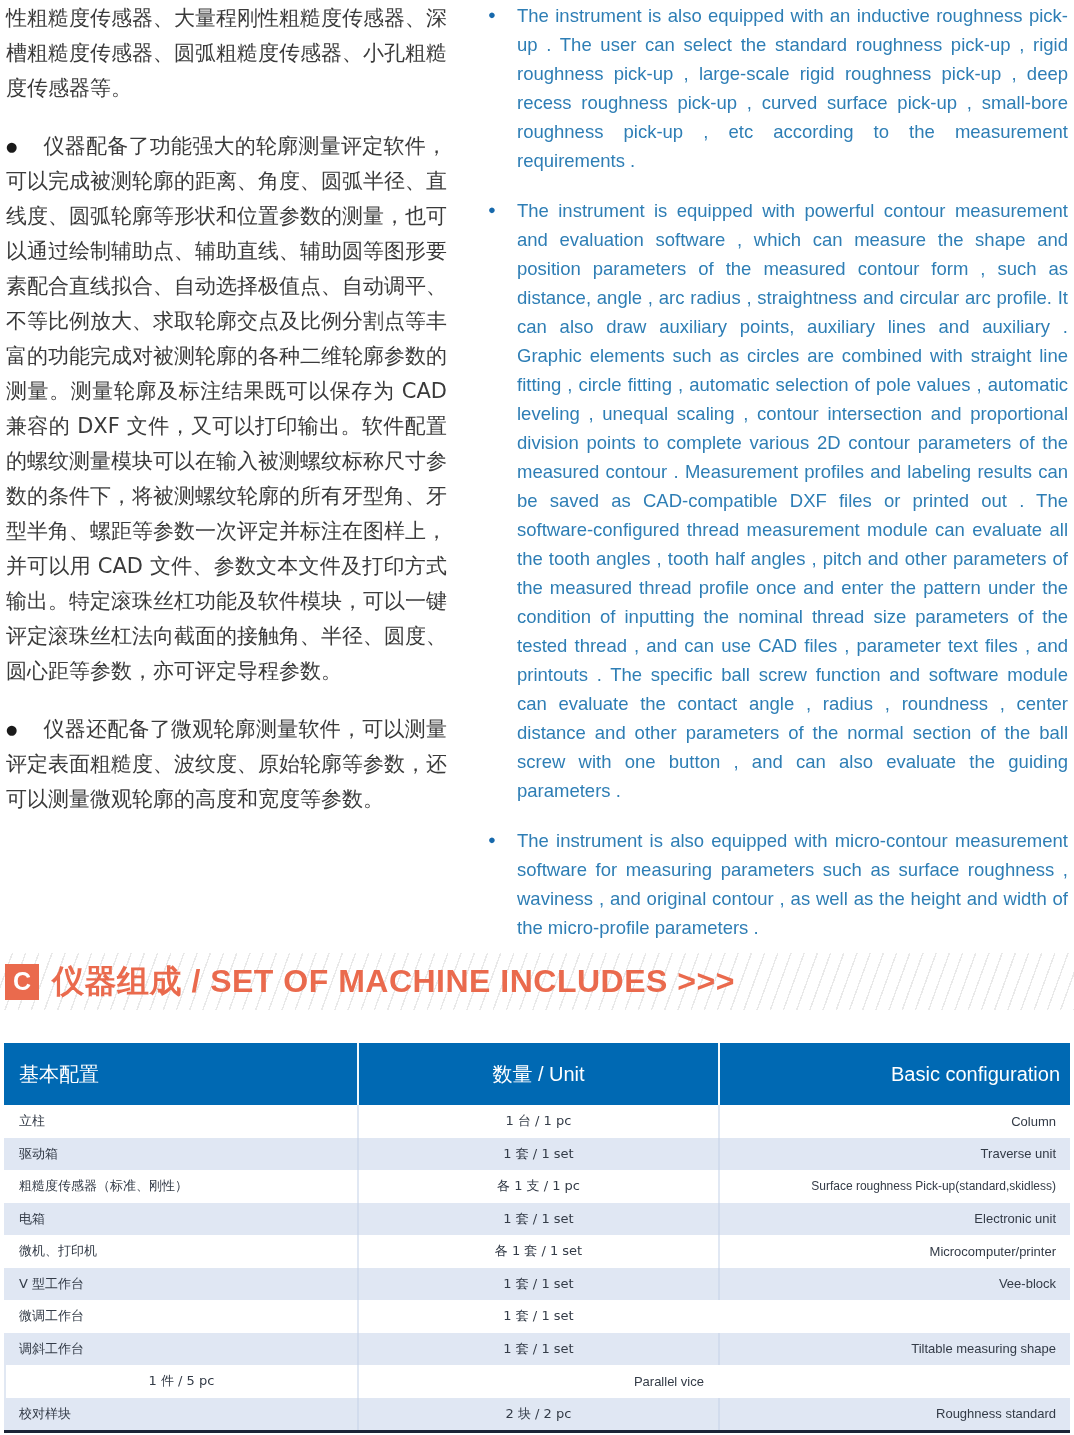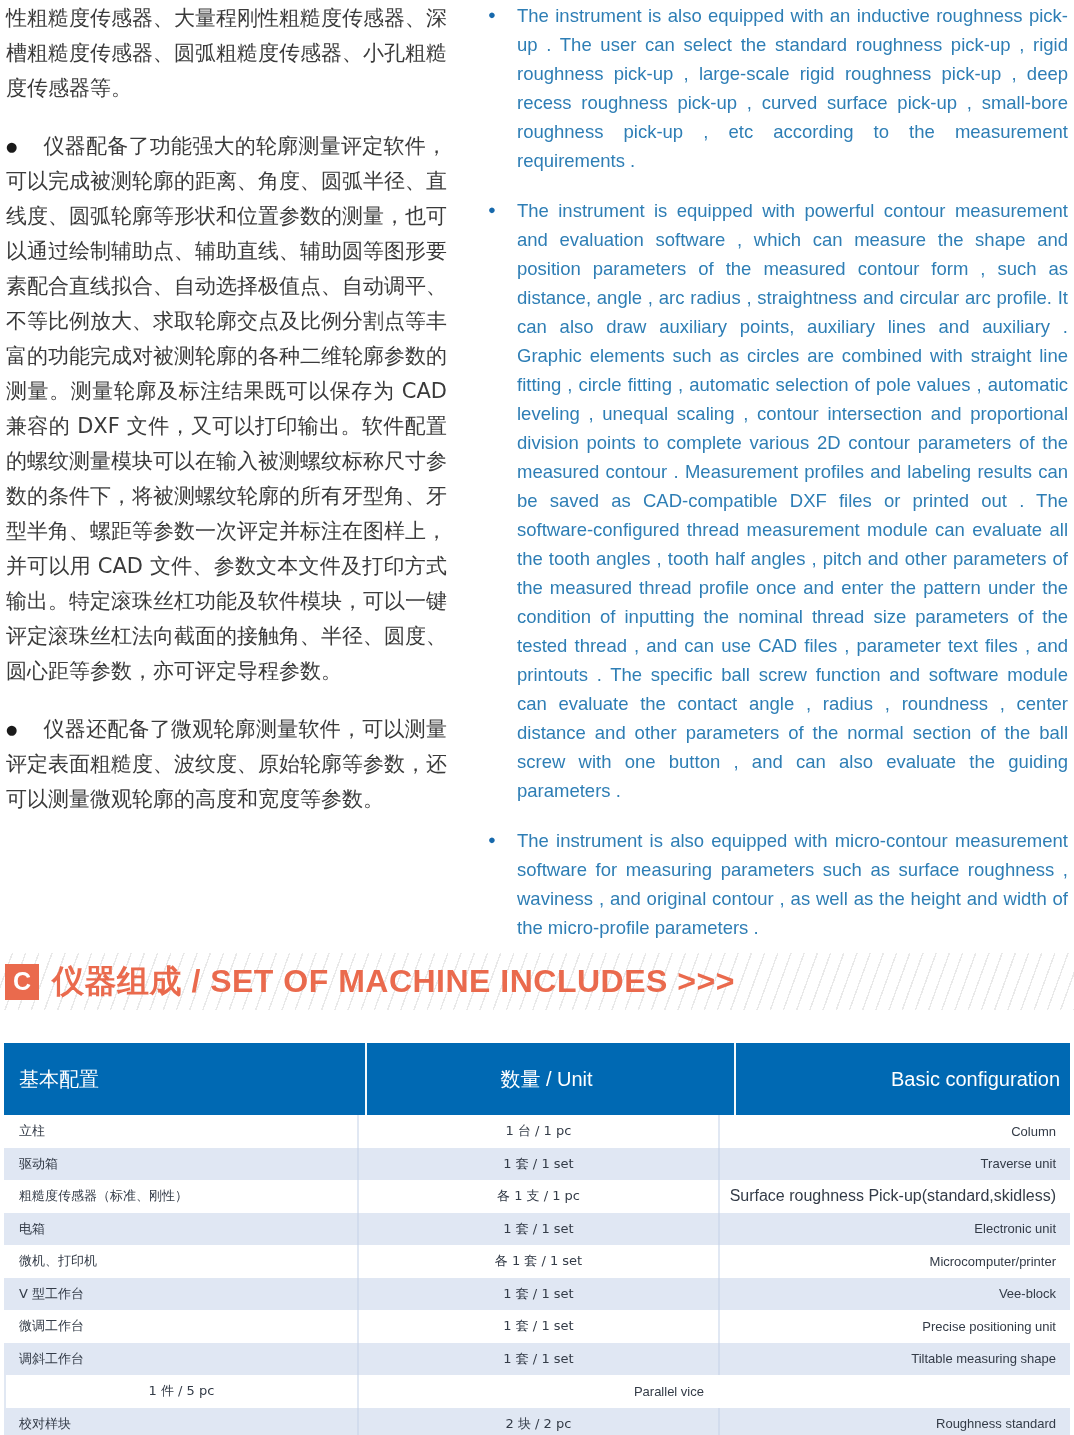--- a/index.html
+++ b/index.html
@@ -57,36 +57,36 @@
     margin-left: 13px; letter-spacing: 0.5px; white-space: nowrap;
   }
 
   
   .ctable {
     position: absolute; top: 1043px; left: 4px; width: 1066px;
     border-bottom: 3px solid #1b2537;
   }
   .thead {
     display: grid; grid-template-columns: 353px 361px 1fr;
-    background: #0069b3; height: 72px; gap: 8px;
+    background: #0069b3; height: 62px;
   }
   .th { color: #ffffff; font-size: 20px; display: flex; align-items: center; }
   .th.zh  { padding-left: 15px; }
   .th.qty { justify-content: center; }
   .th.en  { justify-content: flex-end; padding-right: 10px; }
   .th.qty, .th.en { border-left: 2px solid #f2fafd; }
 
   .trow { display: grid; grid-template-columns: 353px 361px 1fr; height: 32.5px; }
   .tbody .trow:nth-child(even) { background: #e0e7f3; }
   .td { font-size: 13px; color: #333b47; display: flex; align-items: center; }
   .td.zh  { padding-left: 15px; font-family: "DejaVu Sans", sans-serif; }
   .td.qty { justify-content: center; font-family: "DejaVu Sans", sans-serif; }
   .td.en  { justify-content: flex-end; padding-right: 14px; white-space: nowrap; }
   .td.qty, .td.en { border-left: 2px solid rgba(195, 210, 232, 0.5); }
-  .tbody .trow:nth-child(3) .td.en { font-size: 16px; }
+  .tbody .trow:nth-child(3) .td.en { font-size: 12px; }
 </style>
 </head>
 <body>
 
 <div class="columns">
   <div class="col-left">
     <p class="zh-para"><span>性粗糙度传感器、大量程刚性粗糙度传感器、深槽粗糙度传感器、圆弧粗糙度传感器、小孔粗糙度传感器等。</span></p>
     <p class="zh-para"><span class="zh-bullet">●</span><span>仪器配备了功能强大的轮廓测量评定软件，可以完成被测轮廓的距离、角度、圆弧半径、直线度、圆弧轮廓等形状和位置参数的测量，也可以通过绘制辅助点、辅助直线、辅助圆等图形要素配合直线拟合、自动选择极值点、自动调平、不等比例放大、求取轮廓交点及比例分割点等丰富的功能完成对被测轮廓的各种二维轮廓参数的测量。测量轮廓及标注结果既可以保存为 CAD 兼容的 DXF 文件，又可以打印输出。软件配置的螺纹测量模块可以在输入被测螺纹标称尺寸参数的条件下，将被测螺纹轮廓的所有牙型角、牙型半角、螺距等参数一次评定并标注在图样上，并可以用 CAD 文件、参数文本文件及打印方式输出。特定滚珠丝杠功能及软件模块，可以一键评定滚珠丝杠法向截面的接触角、半径、圆度、圆心距等参数，亦可评定导程参数。</span></p>
     <p class="zh-para"><span class="zh-bullet">●</span><span>仪器还配备了微观轮廓测量软件，可以测量评定表面粗糙度、波纹度、原始轮廓等参数，还可以测量微观轮廓的高度和宽度等参数。</span></p>
   </div>
@@ -135,21 +135,20 @@
       <div class="td en">Microcomputer/printer</div>
     </div>
     <div class="trow">
       <div class="td zh">V 型工作台</div>
       <div class="td qty">1 套 / 1 set</div>
       <div class="td en">Vee-block</div>
     </div>
     <div class="trow">
       <div class="td zh">微调工作台</div>
       <div class="td qty">1 套 / 1 set</div>
-      <div class="td en">Precise positioning unit</div>
     </div>
     <div class="trow">
       <div class="td zh">调斜工作台</div>
       <div class="td qty">1 套 / 1 set</div>
       <div class="td en">Tiltable measuring shape</div>
     </div>
     <div class="trow">
       <div class="td qty">1 件 / 5 pc</div>
       <div class="td en">Parallel vice</div>
     </div>

